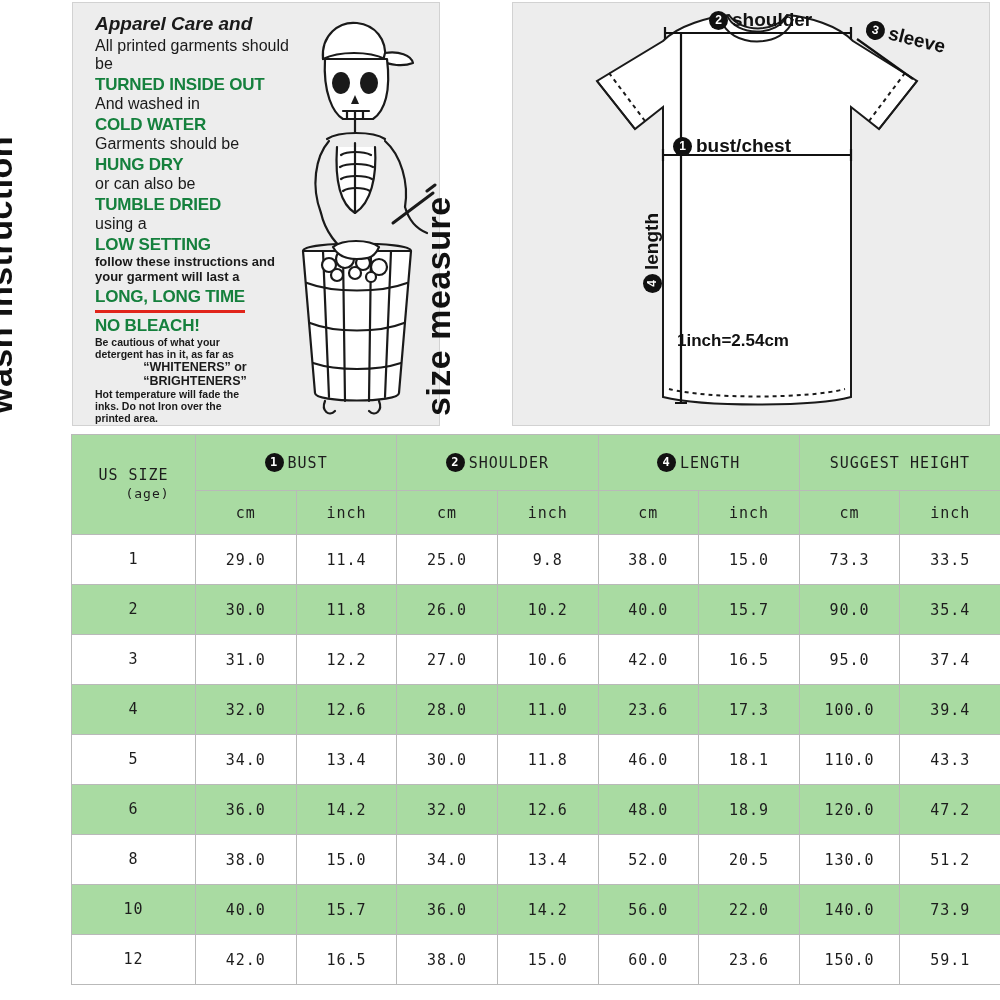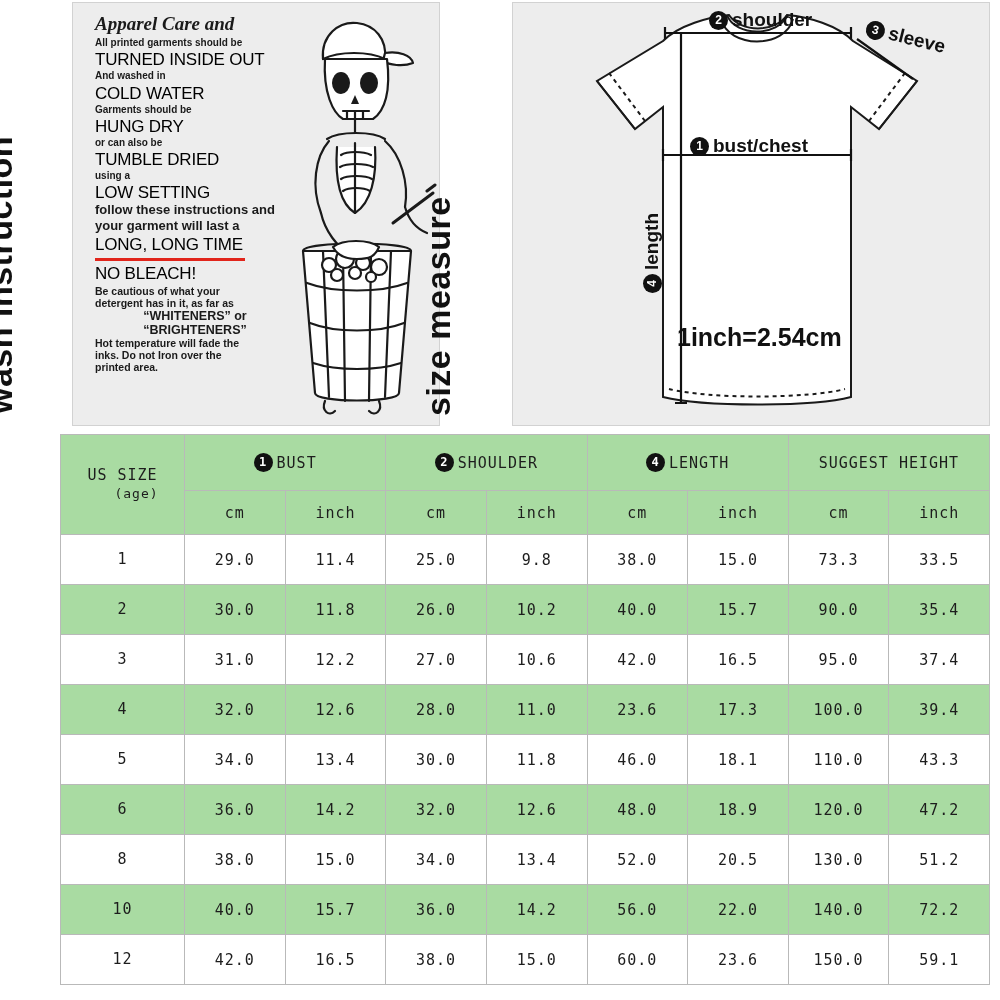--- a/index.html
+++ b/index.html
@@ -65,40 +65,40 @@
     overflow: hidden;
   }
   #wash-text {
     position: absolute;
     left: 22px; top: 10px;
     width: 200px;
     color: #1a1a1a;
     line-height: 1.12;
   }
   #wash-text .title {
-    font-family: Liberation Serif, serif;
+    font-family: Liberation Sans, sans-serif;
     font-weight: bold;
     font-style: italic;
     font-size: 19px;
     line-height: 1.12;
     margin-bottom: 3px;
   }
   #wash-text .small {
-    font-size: 10px;
-    font-weight: bold;
+    font-size: 16px;
+    font-weight: normal;
     margin: 1px 0 0 0;
   }
   #wash-text .tiny {
     font-size: 13px;
     font-weight: bold;
     margin: 1px 0 0 0;
   }
   #wash-text .red {
-    color: #000000;
-    font-weight: normal;
+    color: #15803d;
+    font-weight: bold;
     font-size: 16.5px;
     letter-spacing: -0.2px;
     margin: 2px 0 1px 0;
   }
   #wash-text .red.big {
     font-size: 17px;
   }
   #wash-text .rule {
     width: 150px; height: 3px;
     background: #e1251b;
@@ -150,35 +150,35 @@
     vertical-align: 2px;
     margin-right: 4px;
     font-weight: bold;
   }
   #lbl-shoulder { left: 196px; top: 6px; }
   #lbl-sleeve {
     left: 356px; top: 14px;
     transform: rotate(14deg);
     transform-origin: left top;
   }
-  #lbl-bust { left: 177px; top: 132px; }
+  #lbl-bust { left: 160px; top: 132px; }
   #lbl-length {
     left: 128px; top: 290px;
     transform: rotate(-90deg);
     transform-origin: left top;
   }
   #lbl-inch {
-    left: 164px; top: 320px;
-    font-size: 25px;
+    left: 164px; top: 328px;
+    font-size: 17px;
   }
 
   
   #size-table {
     position: absolute;
-    left: 60px; top: 434px;
+    left: 71px; top: 434px;
     width: 930px;
     border-collapse: collapse;
     table-layout: fixed;
     font-family: "DejaVu Sans Mono", "Liberation Mono", monospace;
   }
   #size-table td, #size-table th {
     border: 1px solid #b9b9b9;
     text-align: center;
     color: #1d1d1d;
     font-weight: normal;
@@ -481,21 +481,21 @@
         </tr>
         <tr class="alt">
           <td class="cellnum col-size">10</td>
           <td class="cellnum">40.0</td>
           <td class="cellnum">15.7</td>
           <td class="cellnum">36.0</td>
           <td class="cellnum">14.2</td>
           <td class="cellnum">56.0</td>
           <td class="cellnum">22.0</td>
           <td class="cellnum">140.0</td>
-          <td class="cellnum">72.2</td>
+          <td class="cellnum">73.9</td>
         </tr>
         <tr>
           <td class="cellnum col-size">12</td>
           <td class="cellnum">42.0</td>
           <td class="cellnum">16.5</td>
           <td class="cellnum">38.0</td>
           <td class="cellnum">15.0</td>
           <td class="cellnum">60.0</td>
           <td class="cellnum">23.6</td>
           <td class="cellnum">150.0</td>

